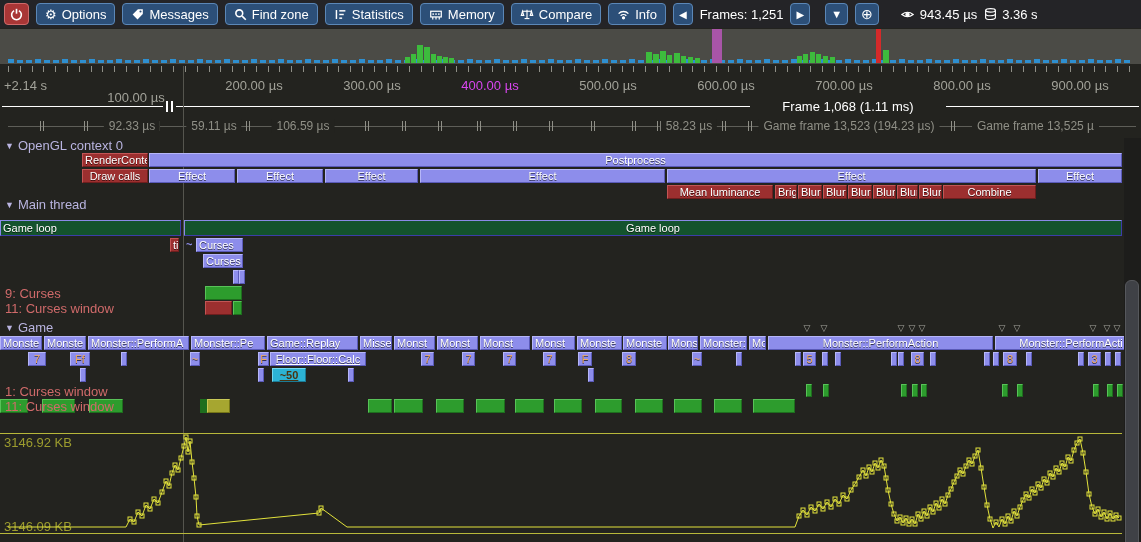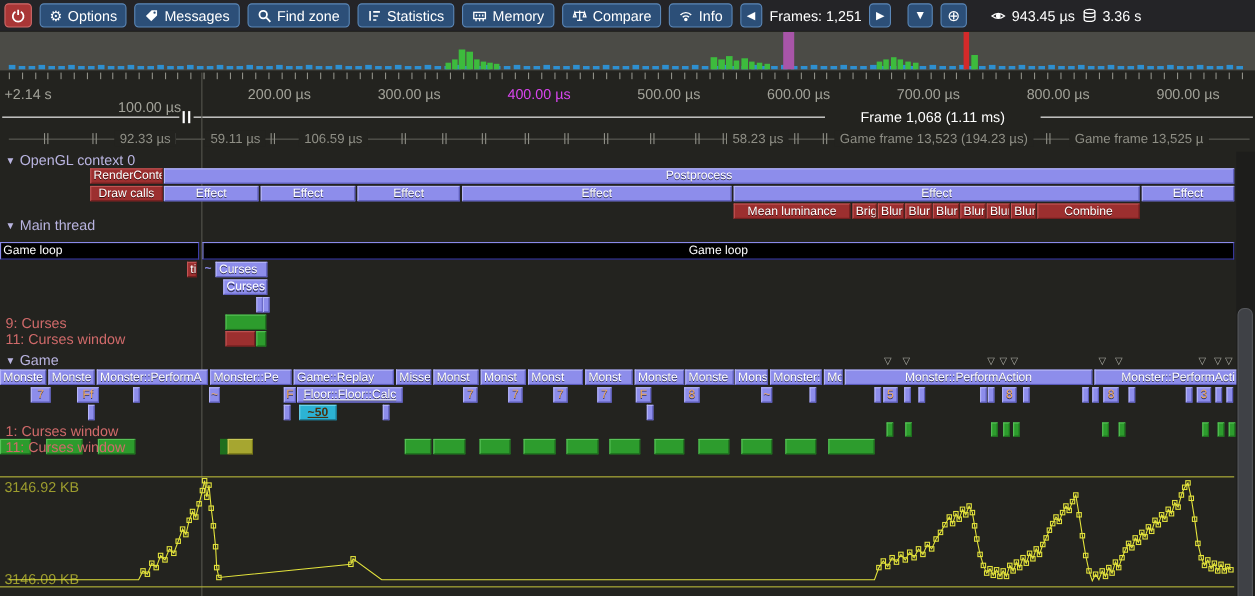--- a/index.html
+++ b/index.html
@@ -27,21 +27,21 @@
   
   #vline{position:absolute;left:183px;top:66px;width:1px;height:476px;background:#55554e;}
   .shead{position:absolute;left:5px;color:#b9b4e0;font-size:13px;white-space:nowrap;cursor:pointer;}
   .shead .tri{font-size:9px;vertical-align:1px;margin-right:4px;}
   .tlabel{position:absolute;left:5px;color:#d06a6a;font-size:13px;white-space:nowrap;z-index:3;}
   .zone{position:absolute;box-sizing:border-box;overflow:hidden;font-size:11px;line-height:12px;
         color:#fff;white-space:nowrap;padding:0 2px;text-shadow:0 1px 0 rgba(0,0,0,.65);
         border:1px solid transparent;cursor:pointer;}
   .zone.ctr{text-align:center;}
   .p {background:#8d8deb;border-color:#b6b6f8 #5a5ab8 #5a5ab8 #b6b6f8;}
-  .gl{background:#000000;border-color:#8a8ae8 #3d3da8 #3d3da8 #8a8ae8;}
+  .gl{background:#14532d;border-color:#8a8ae8 #3d3da8 #3d3da8 #8a8ae8;}
   .r {background:#9c2f2f;border-color:#c25555 #6e1e1e #6e1e1e #c25555;}
   .g {background:#2d9c2d;border-color:#58c258 #1e6e1e #1e6e1e #58c258;}
   .gd{background:#1e6e1e;border-color:#1e6e1e;}
   .o {background:#a6a630;border-color:#c9c957 #757517 #757517 #c9c957;}
   .cy{background:#2cb3d4;border-color:#74d8ee #1b7b96 #1b7b96 #74d8ee;color:#4a3310;text-shadow:none;font-weight:bold;text-decoration:underline;}
   .num{color:#efa95f;text-align:center;padding:0;}
   .wv{background:none;border:none;color:#8d8deb;text-shadow:none;font-weight:bold;padding:0;}
   .marker{position:absolute;top:324px;transform:translateX(-50%);color:#a8a8a0;font-size:9px;line-height:9px;}
   
   #memhead{position:absolute;left:5px;top:418px;font-size:13px;white-space:nowrap;color:#e8e84e;cursor:pointer;}

